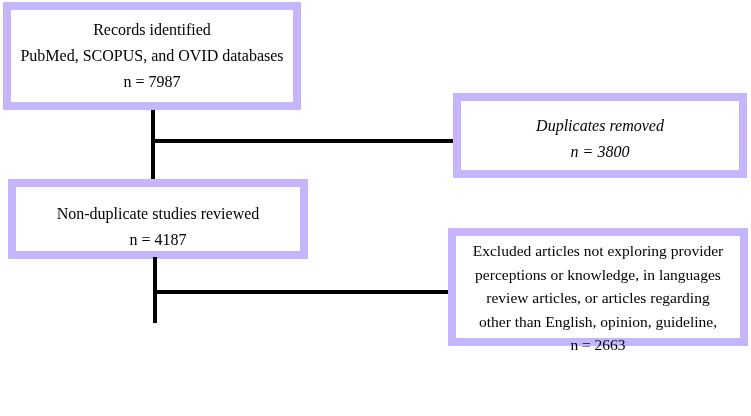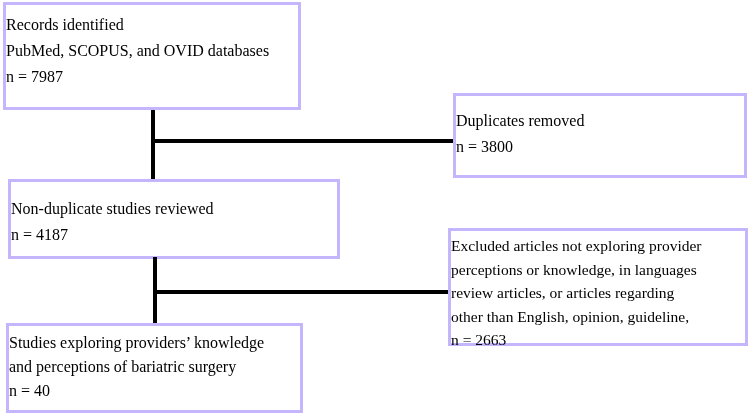--- a/index.html
+++ b/index.html
@@ -12,38 +12,38 @@
     width: 751px;
     height: 416px;
     background: #ffffff;
     font-family: "Liberation Serif", "DejaVu Serif", serif;
     color: #000000;
     overflow: hidden;
   }
   .box {
     position: absolute;
     box-sizing: border-box;
-    border: 3px solid #c4b5fd;
+    border: 8px solid #c4b5fd;
     background: #ffffff;
-    text-align: left;
+    text-align: center;
     font-size: 16px;
     line-height: 26px;
   }
   .box .bline {
     white-space: nowrap;
   }
   .connector {
     position: absolute;
     background: #000000;
   }
 
   
   #box-records   { left: 3px;   top: 2px;   width: 298px; height: 108px; padding-top: 7px; }
-  #box-duplicates{ left: 453px; top: 93px;  width: 294px; height: 85px;  padding-top: 12px; }
-  #box-reviewed  { left: 8px;   top: 179px; width: 332px; height: 80px;  padding-top: 14px; }
+  #box-duplicates{ left: 453px; top: 93px;  width: 294px; height: 85px;  padding-top: 12px; font-style: italic; }
+  #box-reviewed  { left: 8px;   top: 179px; width: 300px; height: 80px;  padding-top: 14px; }
   #box-excluded  { left: 448px; top: 228px; width: 300px; height: 118px; padding-top: 3px;
                    font-size: 15.5px; line-height: 23.5px; }
   #box-included  { left: 6px;   top: 323px; width: 297px; height: 90px;  padding-top: 5px;
                    line-height: 24px; }
 
   
   #conn-v1 { left: 151px; top: 110px; width: 4px;   height: 69px; }
   #conn-h1 { left: 153px; top: 139px; width: 300px; height: 4px; }
   #conn-v2 { left: 153px; top: 257px; width: 4px;   height: 66px; }
   #conn-h2 { left: 155px; top: 290px; width: 293px; height: 4px; }
@@ -70,24 +70,19 @@
   </div>
 
   <div class="box" id="box-excluded">
     <div class="bline">Excluded articles not exploring provider</div>
     <div class="bline">perceptions or knowledge, in languages</div>
     <div class="bline">review articles, or articles regarding</div>
     <div class="bline">other than English, opinion, guideline,</div>
     <div class="bline">n = 2663</div>
   </div>
 
-  <div class="box" id="box-included">
-    <div class="bline">Studies exploring providers’ knowledge</div>
-    <div class="bline">and perceptions of bariatric surgery</div>
-    <div class="bline">n = 40</div>
-  </div>
 
   <div class="connector" id="conn-v1"></div>
   <div class="connector" id="conn-h1"></div>
   <div class="connector" id="conn-v2"></div>
   <div class="connector" id="conn-h2"></div>
 
 </div>
 
 </body></html>

